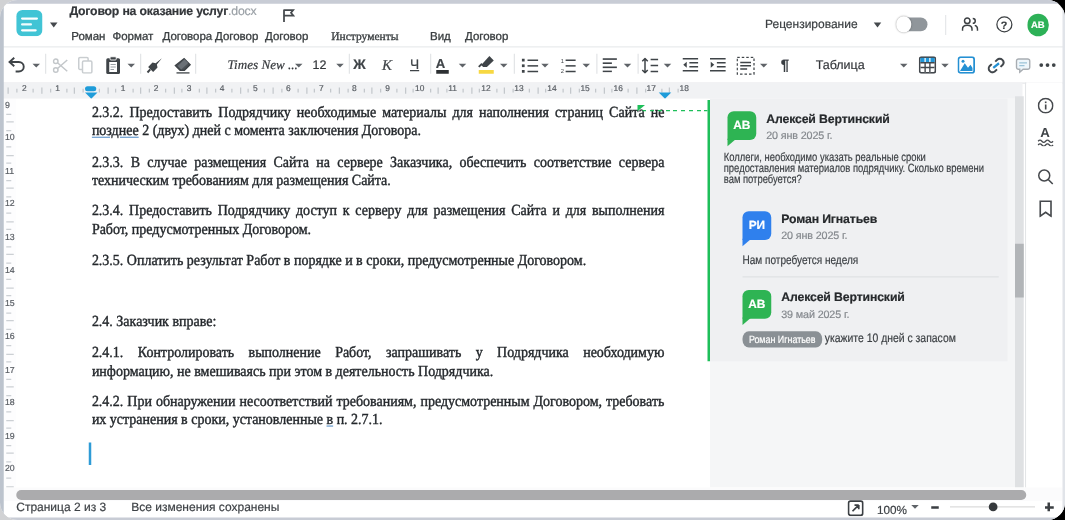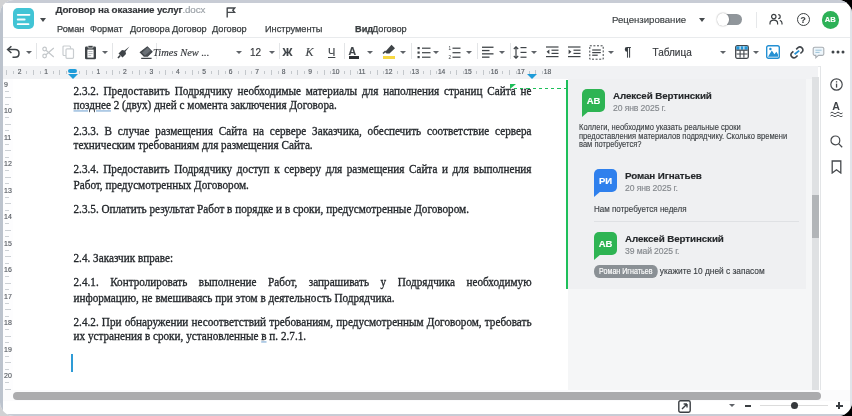--- a/index.html
+++ b/index.html
@@ -66,22 +66,22 @@
 </head>
 <body>
 <div class="win">
 
   <div class="abs title">Договор на оказание услуг<span class="ext">.docx</span></div>
   <div class="abs menu" style="left:57px;">Роман</div>
     <div class="abs menu" style="left:90px;">Формат</div>
     <div class="abs menu" style="left:130px;">Договора</div>
     <div class="abs menu" style="left:172px;">Договор</div>
     <div class="abs menu" style="left:212px;">Договор</div>
-    <div class="abs menu" style="left:265px;">Инструменты</div>
-    <div class="abs menu" style="left:355px;font-weight:bold;">Вид</div>
+    <div class="abs menu" style="left:265px;font-family:Liberation Serif, serif;">Инструменты</div>
+    <div class="abs menu" style="left:344px;">Вид</div>
     <div class="abs menu" style="left:372px;">Договор</div>
   <div class="abs rev">Рецензирование</div>
   <div id="hdricons">
 
     <svg class="abs" style="left:13px;top:8px;" width="21" height="21" viewBox="0 0 21 21">
       <rect x="0" y="0" width="21" height="21" rx="5" fill="#41c4d5"></rect>
       <rect x="3.8" y="5.9" width="13.6" height="1.8" rx="0.9" fill="#fff"></rect>
       <rect x="3.8" y="10.6" width="8.8" height="1.8" rx="0.9" fill="#effcfd"></rect>
       <rect x="3.8" y="15.3" width="12.6" height="1.8" rx="0.9" fill="#fff"></rect>
     </svg>
@@ -144,21 +144,21 @@
       <path d="M1.5 8.5 L5.5 12.5" stroke="#fff" stroke-width="0.001"></path>
       <path d="M3.2 10.5 L1 13" stroke="#3f4448" stroke-width="1.6"></path>
     </svg>
 
     <svg class="abs" style="left:139px;top:45.5px;" width="14" height="13" viewBox="0 0 14 13">
       <path d="M8.3 1 L13 5.7 8.5 10.1 H5.1 L1.4 6.4 Z" fill="#4c5156" stroke="#3f4448" stroke-width="1.2"></path>
       <path d="M8.6 1.4 L3.2 6.8 6 9.6 11.6 4.4 Z" fill="#6a7076"></path>
       <path d="M2.2 12.4 H12.6" stroke="#3f4448" stroke-width="1.3"></path>
     </svg>
     <div class="abs tdiv" style="left:156.4px;"></div>
-    <div class="abs tfont" style="left:153px;top:46.5px;">Times New ...</div>
+    <div class="abs tfont" style="left:182px;top:46.5px;">Times New ...</div>
     <div class="abs caret" style="left:235.8px;top:50.5px;"></div>
     <div class="abs tsans" style="left:250px;top:46.5px;">12</div>
     <div class="abs caret" style="left:268.5px;top:50.5px;"></div>
     <div class="abs tdiv" style="left:279.3px;"></div>
     <div class="abs" style="left:282.5px;top:45.5px;font-size:11px;font-weight:bold;color:#3f4448;">Ж</div>
     <div class="abs" style="left:305.5px;top:45px;font-family:'Liberation Serif',serif;font-style:italic;font-size:12px;color:#3f4448;">К</div>
     <div class="abs" style="left:328px;top:45.5px;font-size:11px;color:#3f4448;text-decoration:underline;">Ч</div>
     <div class="abs tdiv" style="left:343.7px;"></div>
     <div class="abs" style="left:348.5px;top:44.5px;font-size:10.5px;font-weight:bold;color:#3f4448;">A</div>
     <div class="abs" style="left:348.5px;top:56px;width:10px;height:2.6px;background:#2d3033;"></div>
@@ -478,20 +478,25 @@
       <path d="M8.6 8.6 L12.2 12.2" stroke="#46494d" stroke-width="1.3"></path>
     </svg>
     <svg class="abs" style="left:831px;top:159.5px;" width="11" height="14" viewBox="0 0 11 14">
       <path d="M1.2 1 H9.8 V13 L5.5 9.8 1.2 13 Z" fill="none" stroke="#46494d" stroke-width="1.3"></path>
     </svg>
   </div>
 
   <div class="abs hscrollrow">
       <div class="hthumb"></div>
     </div>
+  <div class="abs sbar">
+    <span style="position:absolute;left:10.5px;top:-0.5px;font-size:9.6px;">Страница 2 из 3</span>
+    <span style="position:absolute;left:102.5px;top:-0.5px;font-size:9.6px;">Все изменения сохранены</span>
+    <span style="position:absolute;left:699px;top:1px;font-size:9.4px;">100%</span>
+  </div>
   <div id="statusicons">
     <svg class="abs" style="left:678px;top:399.5px;" width="13" height="13" viewBox="0 0 13 13">
       <rect x="0.8" y="0.8" width="11.4" height="11.4" rx="1.6" fill="none" stroke="#3b3f43" stroke-width="1.4"></rect>
       <path d="M4 9 L9 4 M9 4 H5.6 M9 4 V7.4" fill="none" stroke="#3b3f43" stroke-width="1.4"></path>
     </svg>
     <div class="abs caret" style="left:729px;top:404px;"></div>
     <div class="abs" style="left:744.8px;top:405px;width:6.6px;height:1.5px;background:#3b3f43;"></div>
     <div class="abs" style="left:759.5px;top:405.2px;width:68px;height:1.3px;background:#dcdcdc;"></div>
     <div class="abs" style="left:790.6px;top:402.2px;width:7px;height:7px;border-radius:50%;background:#36393c;"></div>
     <div class="abs" style="left:835.7px;top:402.3px;width:7px;height:7px;">

